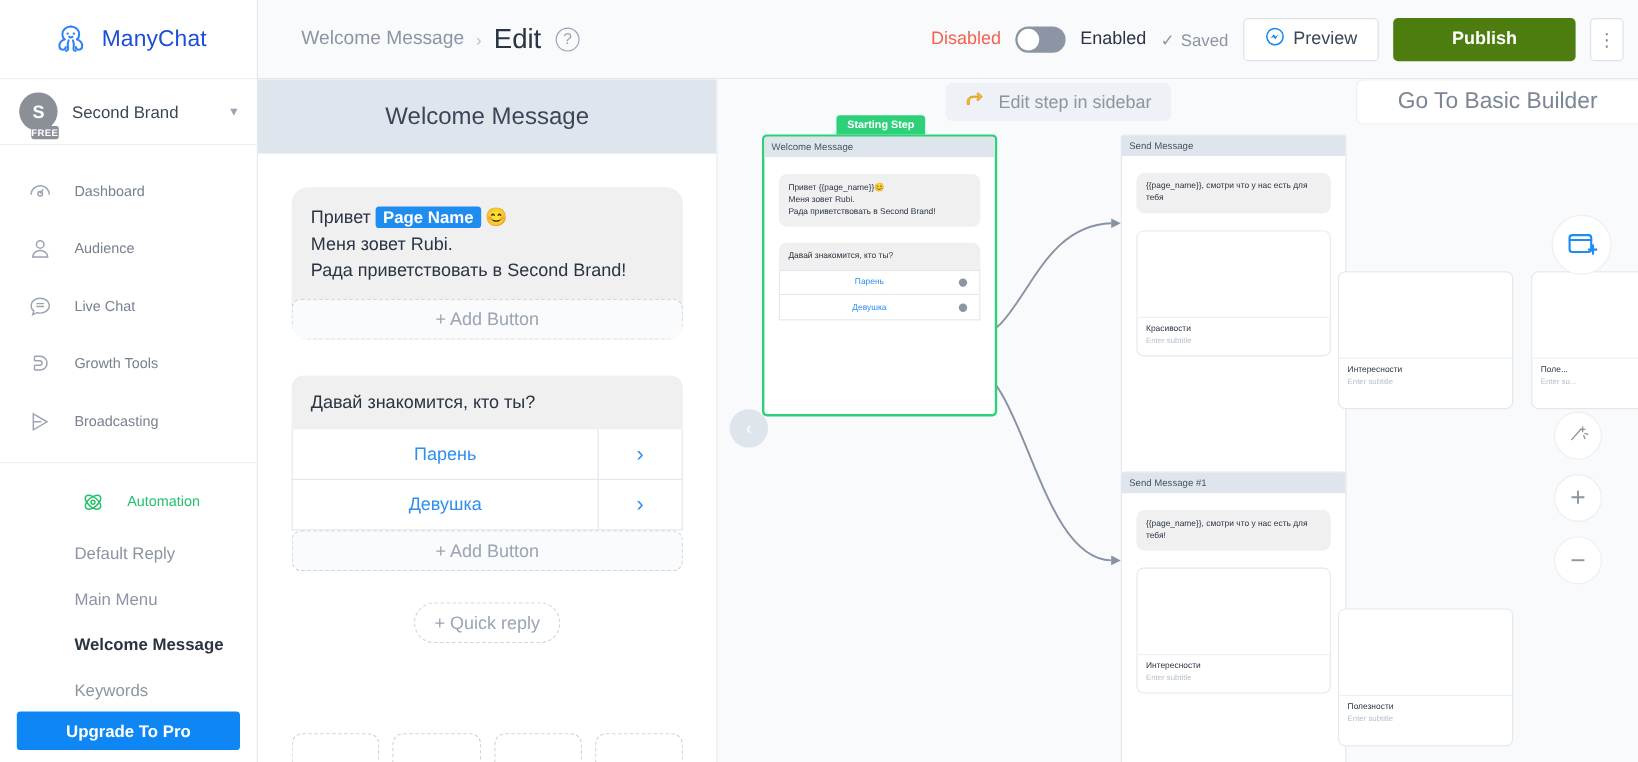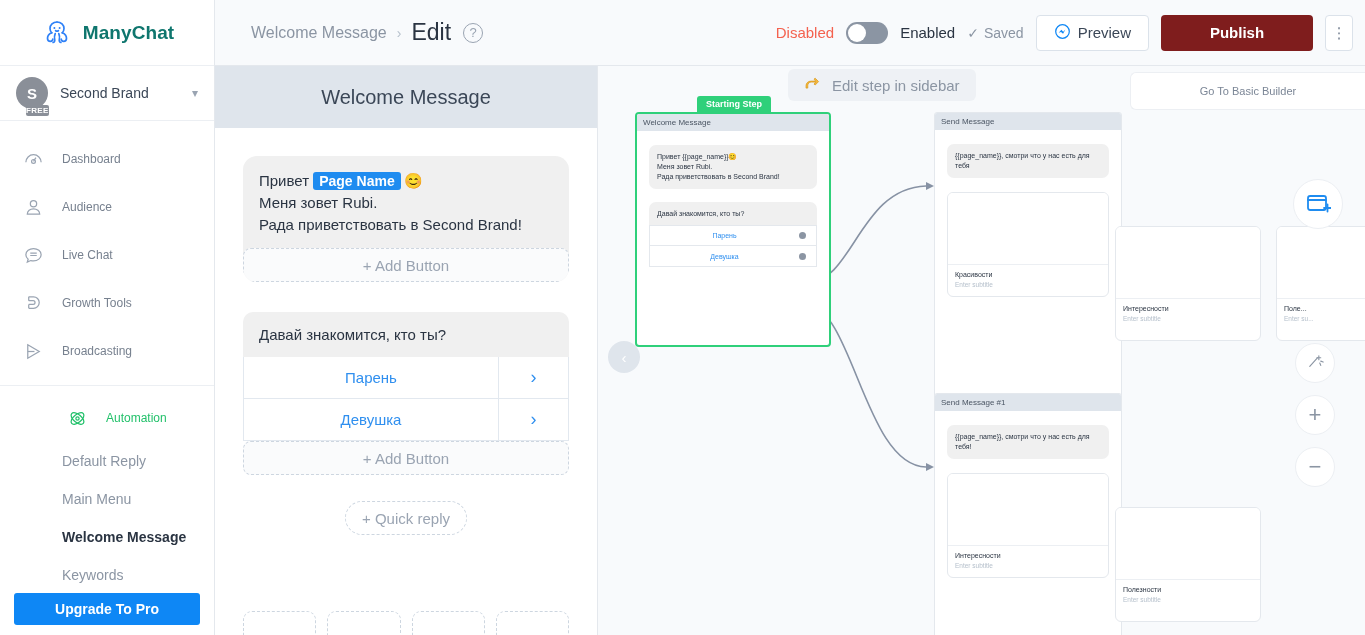--- a/index.html
+++ b/index.html
@@ -17,21 +17,21 @@
     background: #ffffff;
     border-right: 1px solid #e4e8ed;
     position: relative;
     flex: 0 0 215px;
   }
   .brand-row {
     height: 66px; display: flex; align-items: center; justify-content: center;
     gap: 9px; border-bottom: 1px solid #eceff3;
   }
   .brand-logo { width: 34px; height: 34px; }
-  .brand-name { font-size: 19px; color: #0f766e; font-weight: 700; letter-spacing: .1px; text-align: right; }
+  .brand-name { font-size: 19px; color: #1d4ed8; font-weight: 400; letter-spacing: .1px; text-align: right; }
 
   .account-row {
     height: 55px; display: flex; align-items: center; gap: 12px;
     padding: 0 16px; border-bottom: 1px solid #eceff3; position: relative;
   }
   .avatar {
     width: 32px; height: 32px; border-radius: 50%;
     background: #8a8f98; color: #fff; font-size: 15px; font-weight: 700;
     display: flex; align-items: center; justify-content: center; position: relative;
   }
@@ -93,21 +93,21 @@
     position:absolute; top: 2px; left: 2px; width: 18px; height: 18px;
     border-radius: 50%; background: #fff;
   }
   .saved { font-size: 14px; color: #8b95a3; display: flex; align-items: center; gap: 5px; }
   .btn-outline {
     height: 36px; border: 1px solid #dbe2ea; border-radius: 4px;
     background: #fff; color: #3b4757; font-size: 15px;
     display: flex; align-items: center; gap: 7px; padding: 0 17px; cursor: pointer;
   }
   .btn-primary {
-    height: 36px; border-radius: 4px; background: #7f1d1d; color: #fff;
+    height: 36px; border-radius: 4px; background: #4d7c0f; color: #fff;
     font-size: 15px; font-weight: 600; display: flex; align-items: center;
     justify-content: center; width: 152px; cursor: pointer;
   }
   .btn-kebab {
     width: 28px; height: 36px; border: 1px solid #dbe2ea; border-radius: 4px;
     background: #fff; color: #7b8696; display: flex; align-items: center;
     justify-content: center; font-size: 15px; cursor: pointer; letter-spacing: 0;
   }
 
   .body { display: flex; height: 569px; }
@@ -178,25 +178,25 @@
     position: absolute; top: 0; left: 0; right: 0; height: 38px;
     display: flex; align-items: center;
   }
   .edit-hint {
     position: absolute; left: 190px; top: 3px;
     background: #eef1f5; border-radius: 6px; height: 32px;
     display: flex; align-items: center; gap: 8px; padding: 0 16px;
     font-size: 15px; color: #8b95a3;
   }
   .basic-builder {
-    position: absolute; right: 0; top: 6px; height: 38px; width: 235px;
+    position: absolute; right: 0; top: 0; height: 38px; width: 235px;
     background: #fff; border-radius: 6px 0 0 6px; border: 1px solid #eceff3;
     border-right: none;
     display: flex; align-items: center; justify-content: center;
-    font-size: 11px; color: #7b8696; cursor: pointer;
+    font-size: 19px; color: #7b8696; cursor: pointer;
   }
 
   .node { position: absolute; background: #fff; border: 1px solid #e4e8ed; border-radius: 3px; }
   .node-head {
     background: #dfe5ec; font-size: 8px; color: #4a5563;
     padding: 4px 6px; border-radius: 2px 2px 0 0;
   }
   .node.start { border: 2px solid #2fd07a; border-radius: 4px; }
   .start-tag {
     position: absolute; top: -18px; left: 60px;

